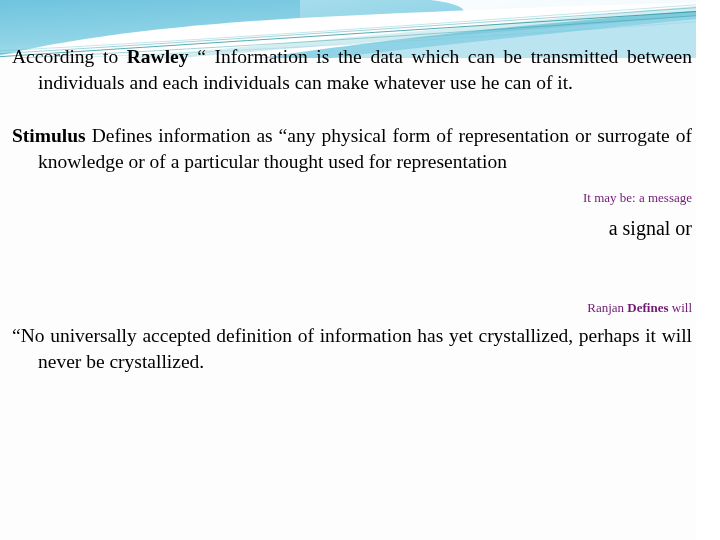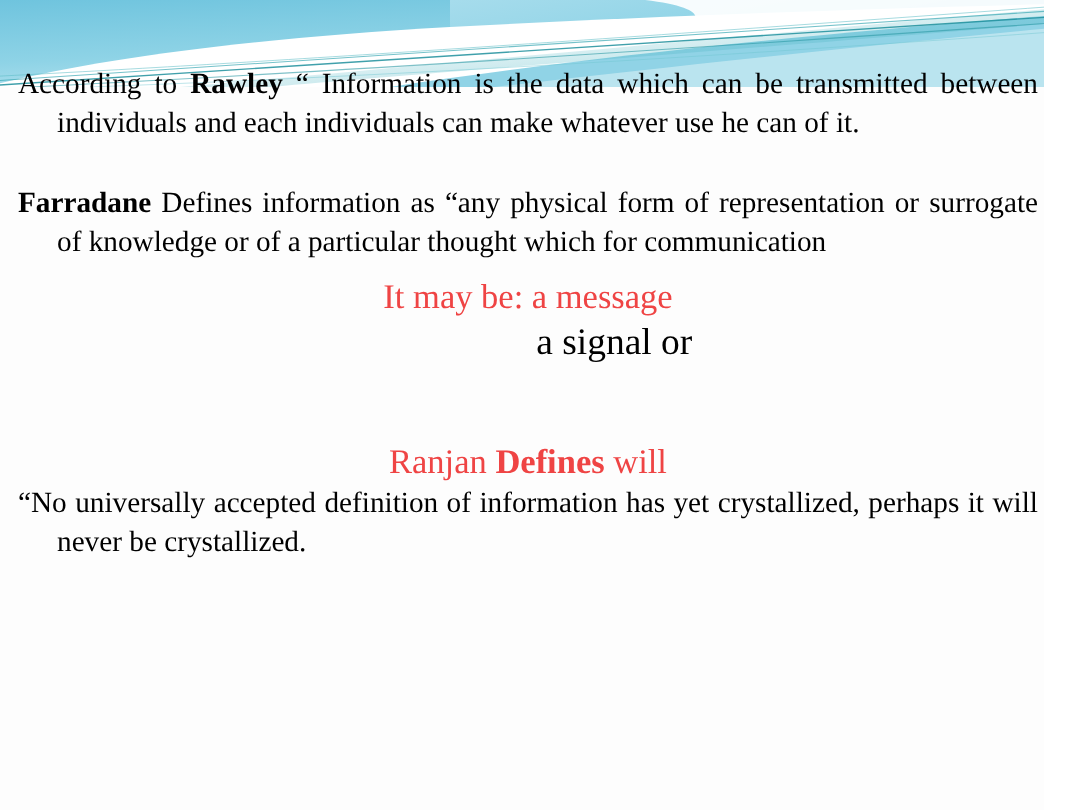--- a/index.html
+++ b/index.html
@@ -62,32 +62,32 @@
   .block b {
     font-weight: bold;
   }
 
   .spacer-lg { height: 28px; }
   .spacer-md { height: 20px; }
   .spacer-sm { height: 8px; }
 
   .plain {
     margin: 0;
-    color: #ef4444;
-    font-size: 23px;
+    color: #701a75;
+    font-size: 13px;
     line-height: 31px;
-    text-align: center;
+    text-align: right;
   }
 
   .indented {
     margin: 0;
     color: #000000;
-    font-size: 25px;
+    font-size: 20px;
     line-height: 31px;
-    text-align: center;
+    text-align: right;
     padding-left: 115px;
   }
 
   .hang {
     margin: 0;
     color: #000000;
     font-size: 19.5px;
     line-height: 25.5px;
     text-align: justify;
     text-justify: inter-word;
@@ -145,21 +145,21 @@
       <path d="M60,58 C220,52 420,42 720,20" stroke="#6fc6d0" stroke-width="0.6" fill="none" opacity="0.5"></path>
     </svg>
   </div>
 
   <div id="content">
 
     <p class="block"><span class="firstline"><span>According to </span><b>Rawley</b><span> “ Information is the data which can be transmitted between individuals and each individuals can make whatever use he can of it.</span></span></p>
 
     <div class="spacer-lg"></div>
 
-    <p class="block"><span class="firstline"><b>Farradane</b><span> Defines information as “any physical form of representation or surrogate of knowledge or of a particular thought which for communication</span></span></p>
+    <p class="block"><span class="firstline"><b>Stimulus</b><span> Defines information as “any physical form of representation or surrogate of knowledge or of a particular thought used for representation</span></span></p>
 
     <div class="spacer-sm"></div>
 
     <p class="plain">It may be: a message</p>
     <p class="indented">a signal or</p>
 
     <div class="spacer-lg"></div>
     <div class="spacer-md"></div>
 
     <p class="plain"><span>Ranjan </span><b>Defines</b><span> will</span></p>

